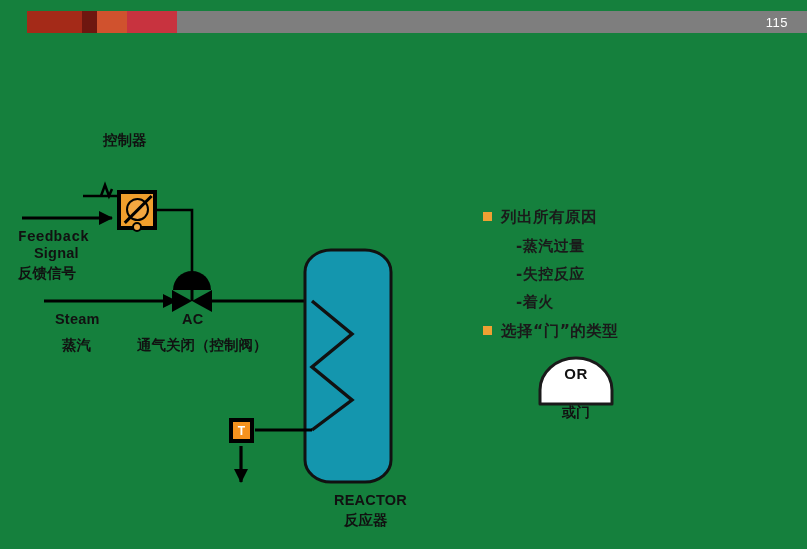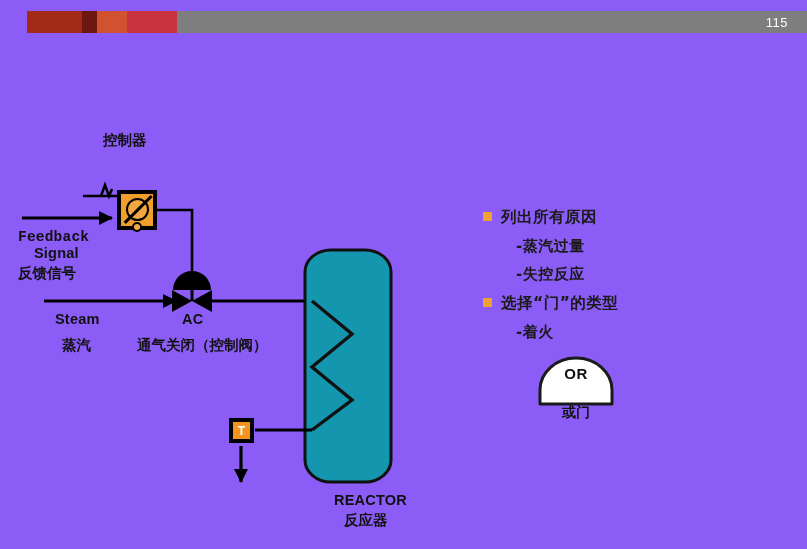--- a/index.html
+++ b/index.html
@@ -7,21 +7,21 @@
     padding: 0;
     background: #ffffff;
   }
   body {
     font-family: "Liberation Sans", "DejaVu Sans", sans-serif;
   }
   #slide {
     position: relative;
     width: 807px;
     height: 549px;
-    background: #8b5cf6;
+    background: #15803d;
     overflow: hidden;
   }
 
   
   #header-band {
     position: absolute;
     left: 27px;
     top: 11px;
     width: 780px;
     height: 22px;
@@ -307,26 +307,26 @@
     <div class="bullet-row">
       <div class="bullet-sq"></div>
       <div class="bullet-txt">列出所有原因</div>
     </div>
     <div class="bullet-row sub-row">
       <div class="sub-txt">-蒸汽过量</div>
     </div>
     <div class="bullet-row sub-row">
       <div class="sub-txt">-失控反应</div>
     </div>
+    <div class="bullet-row sub-row">
+      <div class="sub-txt">-着火</div>
+    </div>
     <div class="bullet-row">
       <div class="bullet-sq"></div>
       <div class="bullet-txt">选择“门”的类型</div>
-    </div>
-    <div class="bullet-row sub-row">
-      <div class="sub-txt">-着火</div>
     </div>
   </div>
 
   <div id="or-gate-group">
     <div id="or-gate-label">OR</div>
     <div id="or-gate-cn">或门</div>
   </div>
 
 </div>
 

